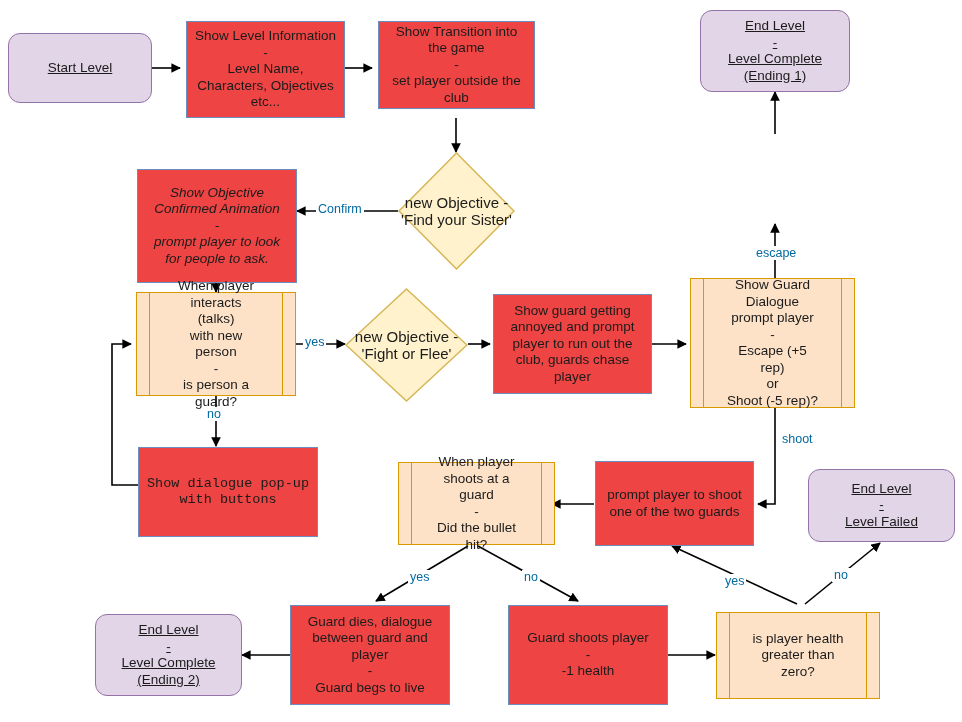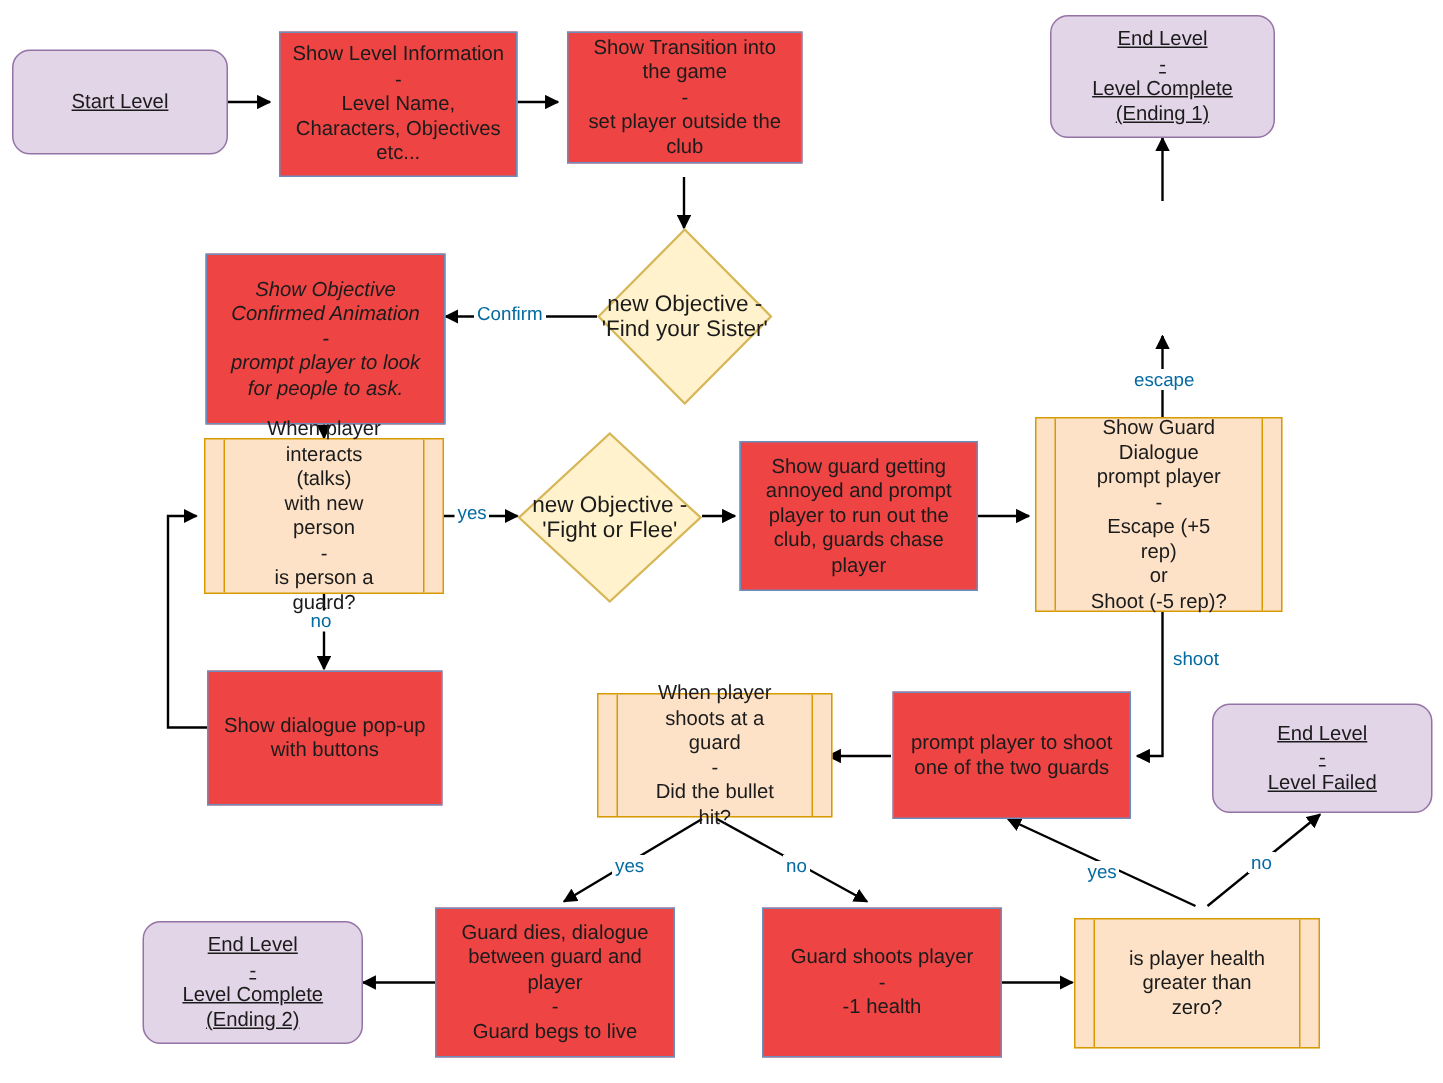--- a/index.html
+++ b/index.html
@@ -244,21 +244,21 @@
     <span class="bar r"></span>
     <span class="label">Show Guard
 Dialogue
 prompt player
 -
 Escape (+5 rep)
 or
 Shoot (-5 rep)?</span>
   </div>
 
-  <div class="node proc" style="left:138px; top:447px; width:157px; height:90px;">
+  <div class="node proc" style="left:138px; top:447px; width:180px; height:90px;font-family:Liberation Mono, monospace;">
     <span class="label">Show dialogue pop-up
 with buttons</span>
   </div>
 
   <div class="node predef" style="left:398px; top:462px; width:157px; height:83px; position:absolute;">
     <span class="bar l"></span>
     <span class="bar r"></span>
     <span class="label">When player
 shoots at a guard
 -

